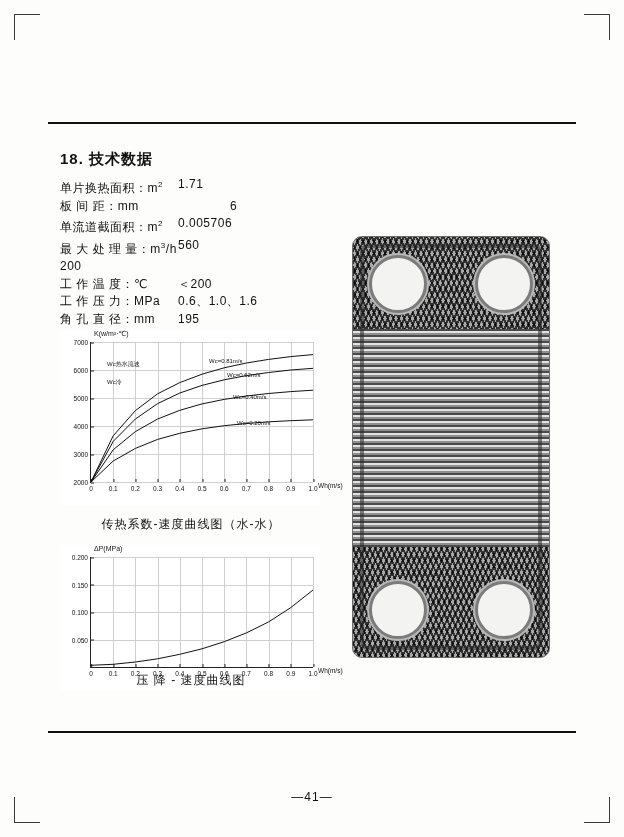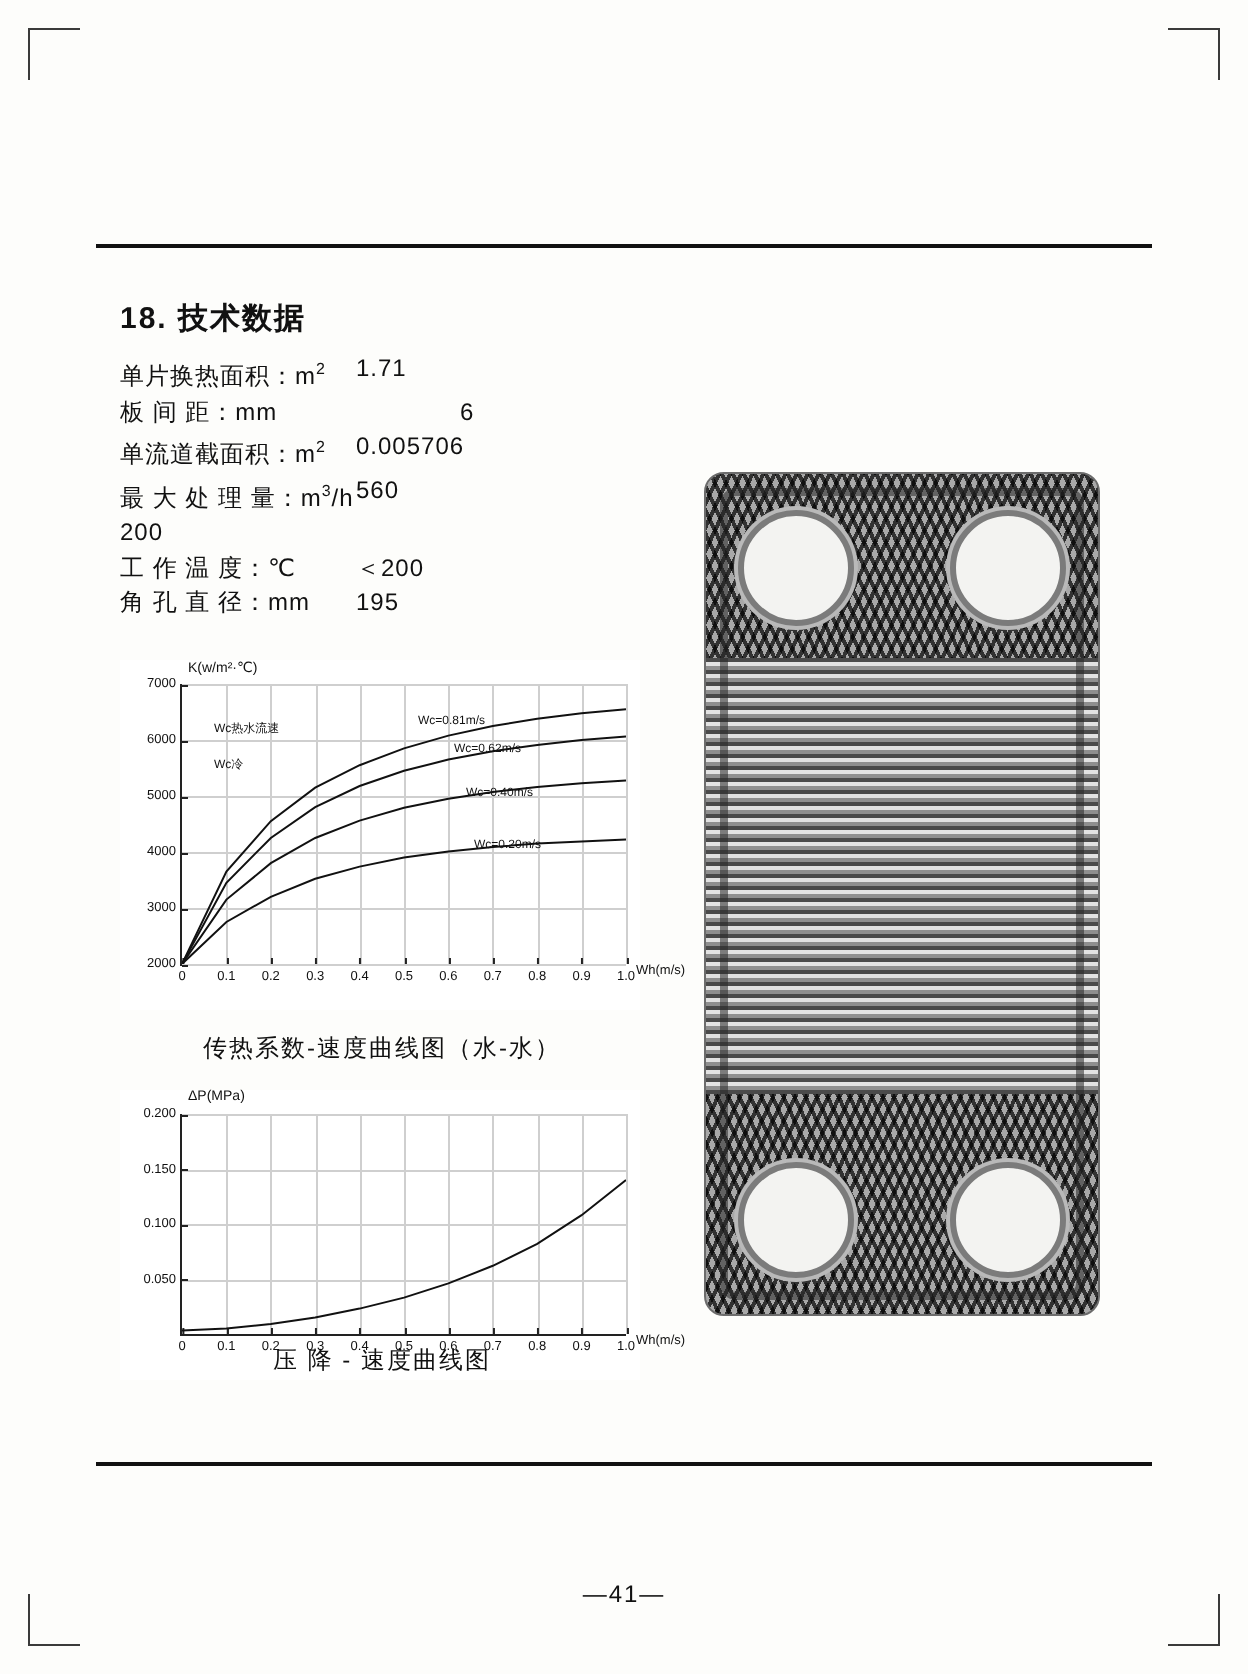--- a/index.html
+++ b/index.html
@@ -181,20 +181,24 @@
     <div class="row">
       <span class="lbl">最 大 处 理 量：m<sup>3</sup>/h</span>
       <span class="val">560</span>
     </div>
     <div class="row">
       <span class="val">200</span>
     </div>
     <div class="row">
       <span class="lbl">工 作 温 度：℃</span>
       <span class="val">＜200</span>
+    </div>
+    <div class="row">
+      <span class="lbl">工 作 压 力：MPa</span>
+      <span class="val">0.6、1.0、1.6</span>
     </div>
     <div class="row">
       <span class="lbl">角 孔 直 径：mm</span>
       <span class="val">195</span>
     </div>
   </div>
 
   <div class="plate-wrap">
     <div class="plate">
       <div class="corner-chev top-chev"></div>

